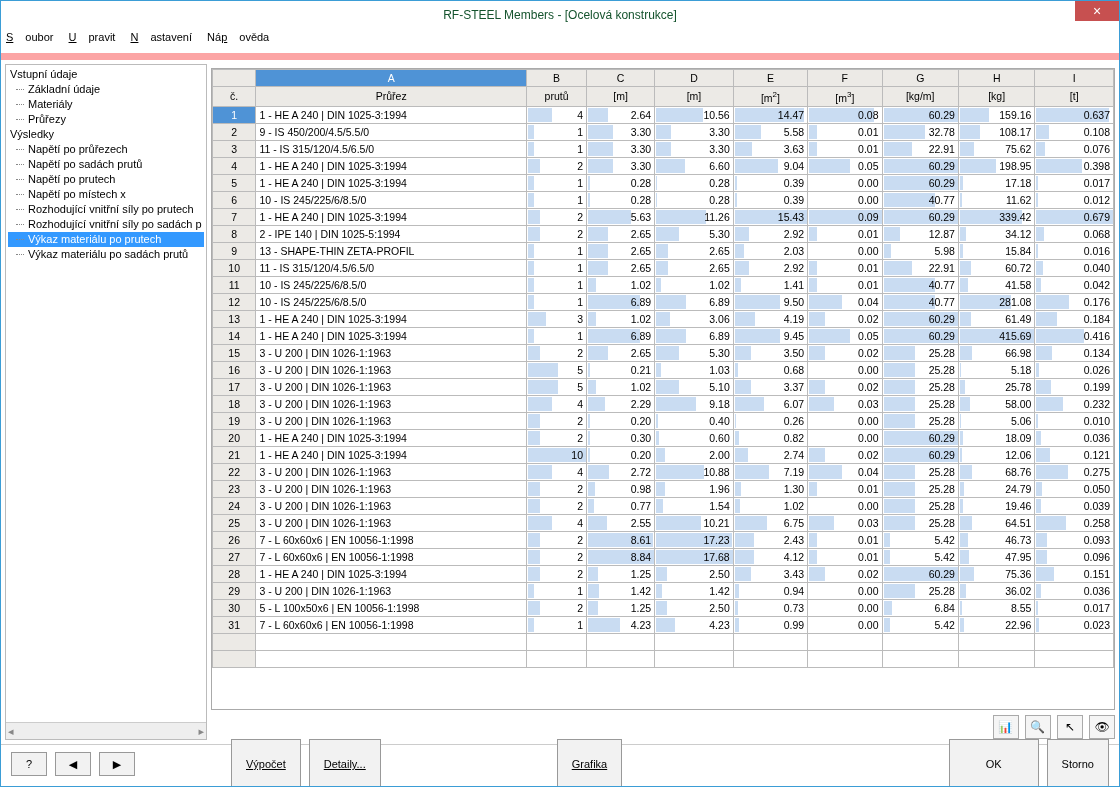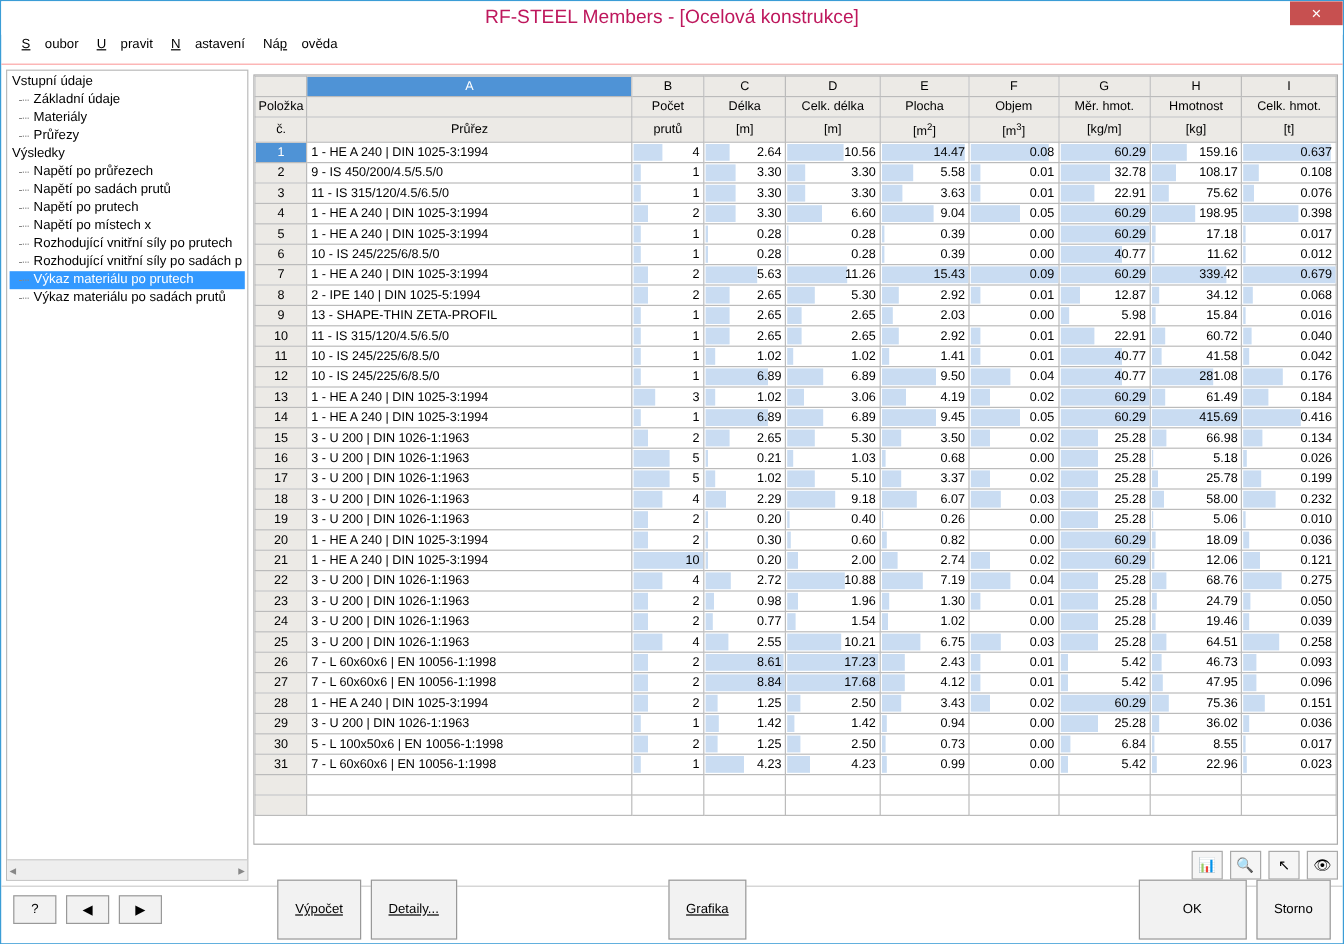--- a/index.html
+++ b/index.html
@@ -1,20 +1,20 @@
 <!DOCTYPE html>
 <html><head>
 <meta charset="utf-8">
 <style>
 html,body{margin:0;padding:0;font-family:"Segoe UI",Tahoma,sans-serif;font-size:11px;background:#fff;color:#000}
 body{width:1120px;height:787px;overflow:hidden;border:1px solid #3b9dd6;box-sizing:border-box;position:relative}
 .titlebar{height:28px;background:#fff;display:flex;align-items:center;justify-content:center;position:relative}
-.title{color:#be185d;font-size:16px}
+.title{color:#14532d;font-size:12px}
 .close{position:absolute;right:0;top:0;width:44px;height:20px;background:#c75050;color:#fff;text-align:center;line-height:20px;font-size:14px}
-.menubar{height:20px;padding:2px 17px;border-bottom:1px solid #fca5a5}
+.menubar{height:20px;padding:2px 5px;border-bottom:7px solid #fca5a5}
 .menubar span{margin-right:12px;cursor:default}
 .u{text-decoration:underline}
 .main{display:flex;height:684px}
 .sidebar{width:200px;border:1px solid #bbb;margin:4px;display:flex;flex-direction:column}
 .combo{margin:2px;border:1px solid #aaa;height:20px;display:flex;align-items:center;justify-content:space-between;padding:0 4px;background:#fff}
 .tree{flex:1;overflow:auto;padding:2px;position:relative}
 .tree div{white-space:nowrap;height:15px;line-height:15px;cursor:default}
 .t0{padding-left:2px}
 .t1{padding-left:20px;position:relative}
 .t1::before{content:"";position:absolute;left:8px;top:7px;width:8px;height:1px;border-top:1px dotted #888}
@@ -101,32 +101,20 @@
               <th class="hlA">A</th>
               <th>B</th>
               <th>C</th>
               <th>D</th>
               <th>E</th>
               <th>F</th>
               <th>G</th>
               <th>H</th>
               <th>I</th>
             </tr>
-          <tr class="ghead" id="row-h1">
-              <th>Položka</th>
-              <th></th>
-              <th>Počet</th>
-              <th>Délka</th>
-              <th>Celk. délka</th>
-              <th>Plocha</th>
-              <th>Objem</th>
-              <th>Měr. hmot.</th>
-              <th>Hmotnost</th>
-              <th>Celk. hmot.</th>
-            </tr>
           <tr class="ghead" id="row-h2">
               <th>č.</th>
               <th>Průřez</th>
               <th>prutů</th>
               <th>[m]</th>
               <th>[m]</th>
               <th>[m<span class="sup">2</span>]</th>
               <th>[m<span class="sup">3</span>]</th>
               <th>[kg/m]</th>
               <th>[kg]</th>

